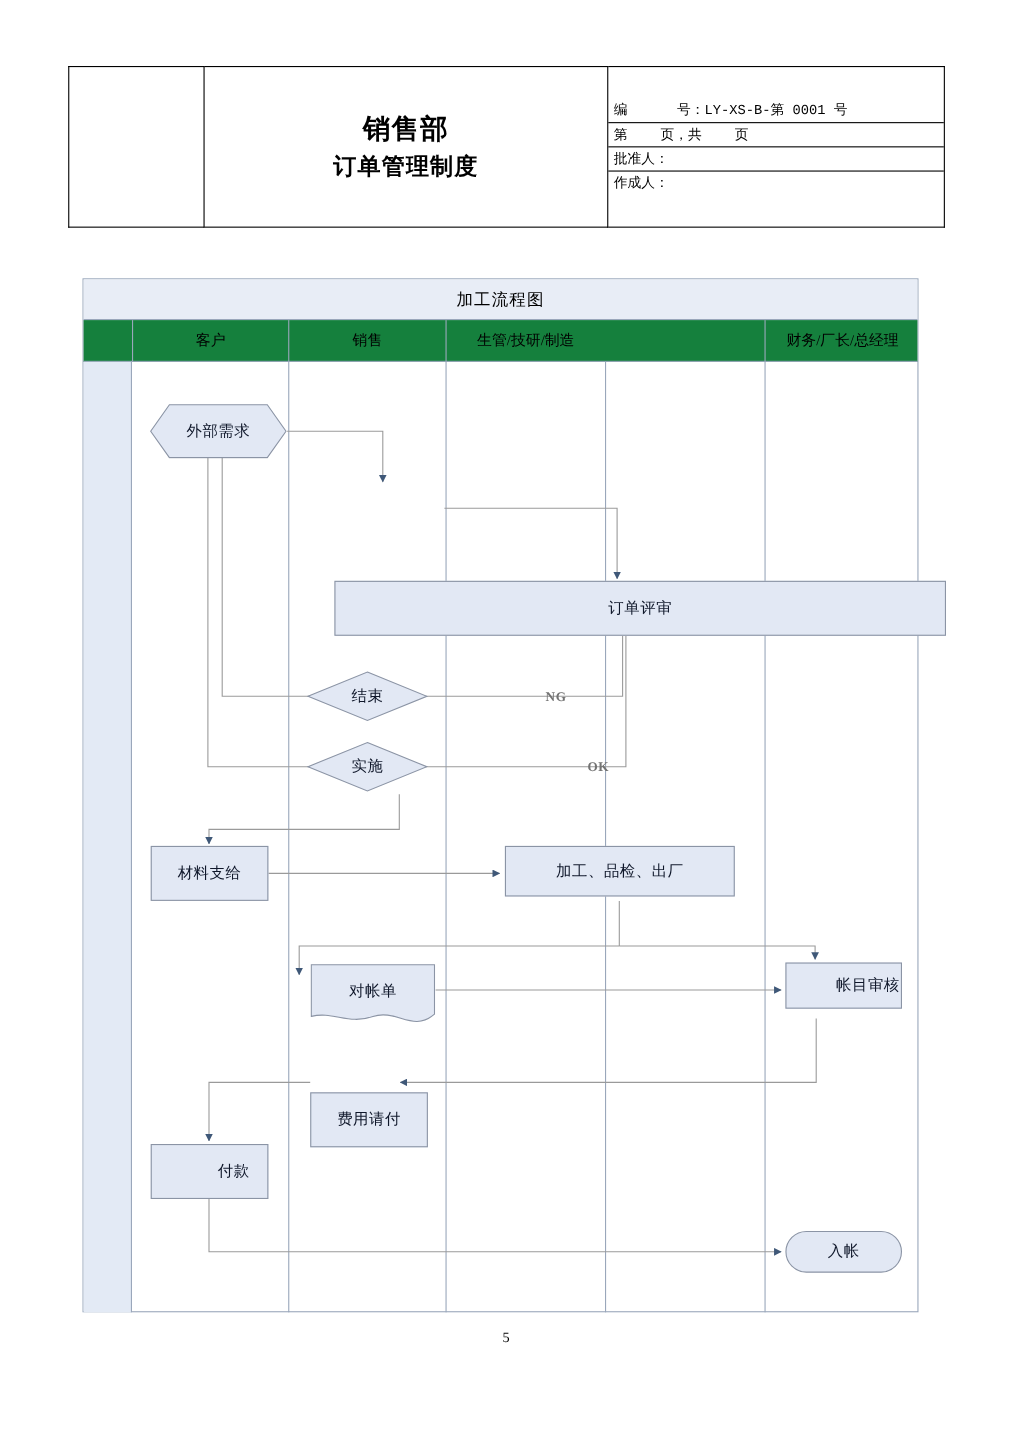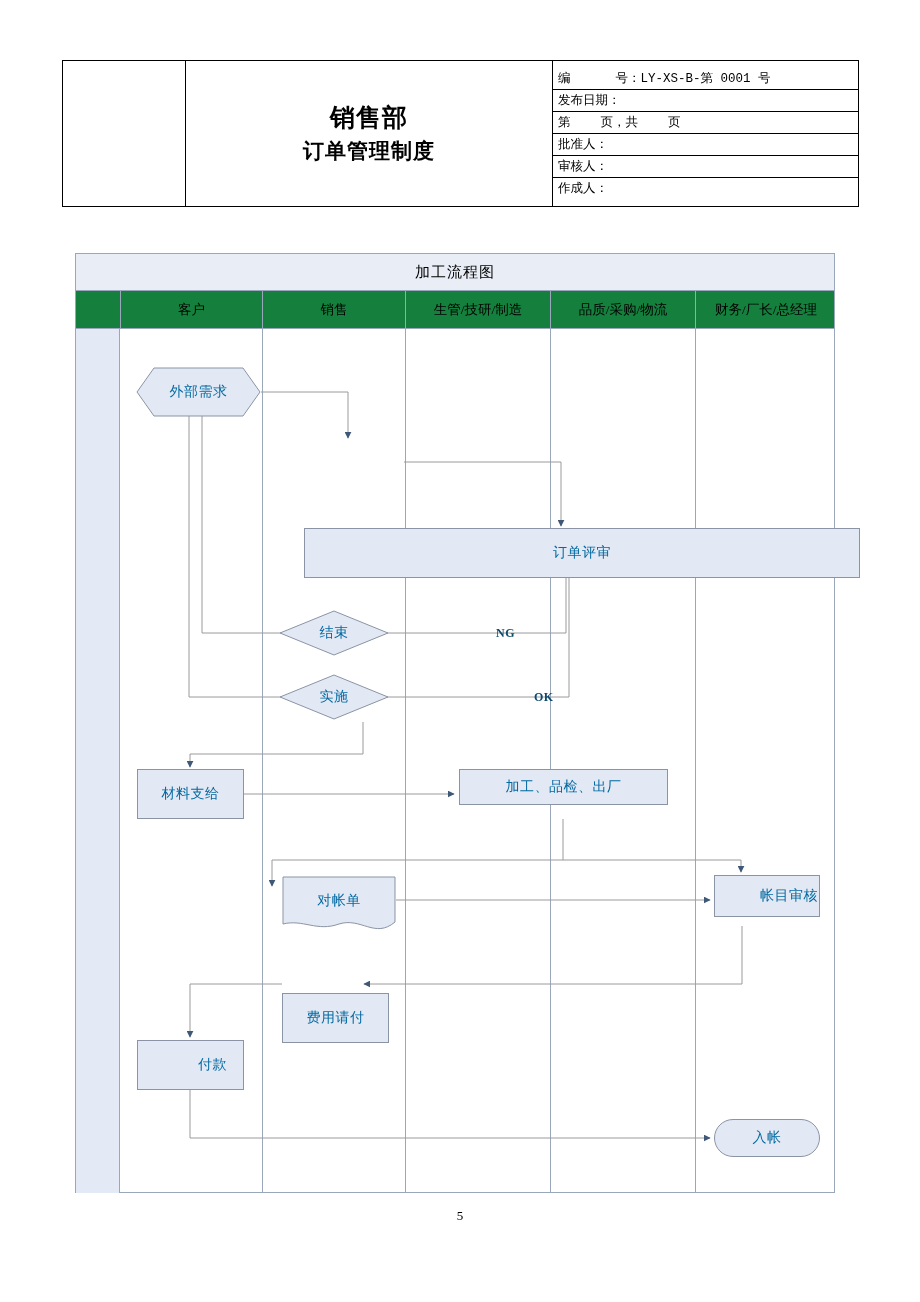--- a/index.html
+++ b/index.html
@@ -138,21 +138,21 @@
 
   
   .shape {
     position: absolute;
     box-sizing: border-box;
     display: flex;
     align-items: center;
     justify-content: center;
     text-align: center;
     font-size: 14px;
-    color: #0369a1;
+    color: #0f172a;
     letter-spacing: 0.5px;
     background: #e2e8f4;
     border: 1px solid #8b94a5;
   }
   .shape.wide { font-size: 14px; }
   .shape-hex, .shape-dia, .shape-doc {
     background: none;
     border: none;
   }
   .shape-hex .svgwrap, .shape-dia .svgwrap, .shape-doc .svgwrap {
@@ -173,21 +173,21 @@
     position: absolute;
     left: 0; top: 0;
     width: 760px; height: 940px;
     pointer-events: none;
   }
   .flow-label {
     position: absolute;
     font-size: 12px;
     font-weight: bold;
     font-family: "Liberation Serif", serif;
-    color: #0c4a6e;
+    color: #737373;
     letter-spacing: 0.5px;
   }
 
   
   #page-number {
     position: absolute;
     left: 0;
     top: 1208px;
     width: 920px;
     text-align: center;
@@ -205,51 +205,44 @@
       <div class="doc-title-main">销售部</div>
       <div class="doc-title-sub">订单管理制度</div>
     </td>
     <td class="hdr-right-cell">
       <table id="meta-table">
         <tbody>
               <tr>
                 <td>编      号：LY-XS-B-第 0001 号</td>
               </tr>
         <tr>
-                <td>发布日期：</td>
-              </tr>
-        <tr>
                 <td>第    页，共    页</td>
               </tr>
         <tr>
                 <td>批准人：</td>
-              </tr>
-        <tr>
-                <td>审核人：</td>
               </tr>
         <tr>
                 <td>作成人：</td>
               </tr>
       </tbody>
           </table>
     </td>
   </tr>
 </tbody>
   </table>
 
 <div id="flow-frame">
 
   <div id="flow-title-bar">加工流程图</div>
 
   <div id="flow-header-row">
     <div class="col-header first" style="left:0px;width:44px;"></div>
     <div class="col-header" style="left:44px;width:142px;">客户</div>
     <div class="col-header" style="left:186px;width:143px;">销售</div>
     <div class="col-header" style="left:329px;width:145px;">生管/技研/制造</div>
-    <div class="col-header" style="left:474px;width:145px;">品质/采购/物流</div>
     <div class="col-header" style="left:619px;width:141px;">财务/厂长/总经理</div>
   </div>
 
   <div id="lane-gutter"></div>
   <div class="lane-divider" style="left:186px;"></div>
   <div class="lane-divider" style="left:329px;"></div>
   <div class="lane-divider" style="left:474px;"></div>
   <div class="lane-divider" style="left:619px;"></div>
 
   <svg id="connectors" viewBox="0 0 760 940">
@@ -316,21 +309,21 @@
     <svg class="svgwrap" viewBox="0 0 110 46" preserveAspectRatio="none">
       <polygon points="55,1 109,23 55,45 1,23" fill="#e2e8f4" stroke="#8b94a5" stroke-width="1"></polygon>
     </svg>
     <span class="lbl">实施</span>
   </div>
 
   <div class="shape" style="left:61px;top:515px;width:107px;height:50px;">
     <span>材料支给</span>
   </div>
 
-  <div class="shape" style="left:383px;top:515px;width:209px;height:36px;">
+  <div class="shape" style="left:383px;top:515px;width:209px;height:46px;">
     <span>加工、品检、出厂</span>
   </div>
 
   <div class="shape shape-doc" style="left:206px;top:622px;width:114px;height:58px;">
     <svg class="svgwrap" viewBox="0 0 114 58" preserveAspectRatio="none">
       <path d="M1,1 H113 V46 C 93,63 79,41 57,48 C 35,56 21,43 1,48 Z" fill="#e2e8f4" stroke="#8b94a5" stroke-width="1"></path>
     </svg>
     <span class="lbl doc-label">对帐单</span>
   </div>
 

